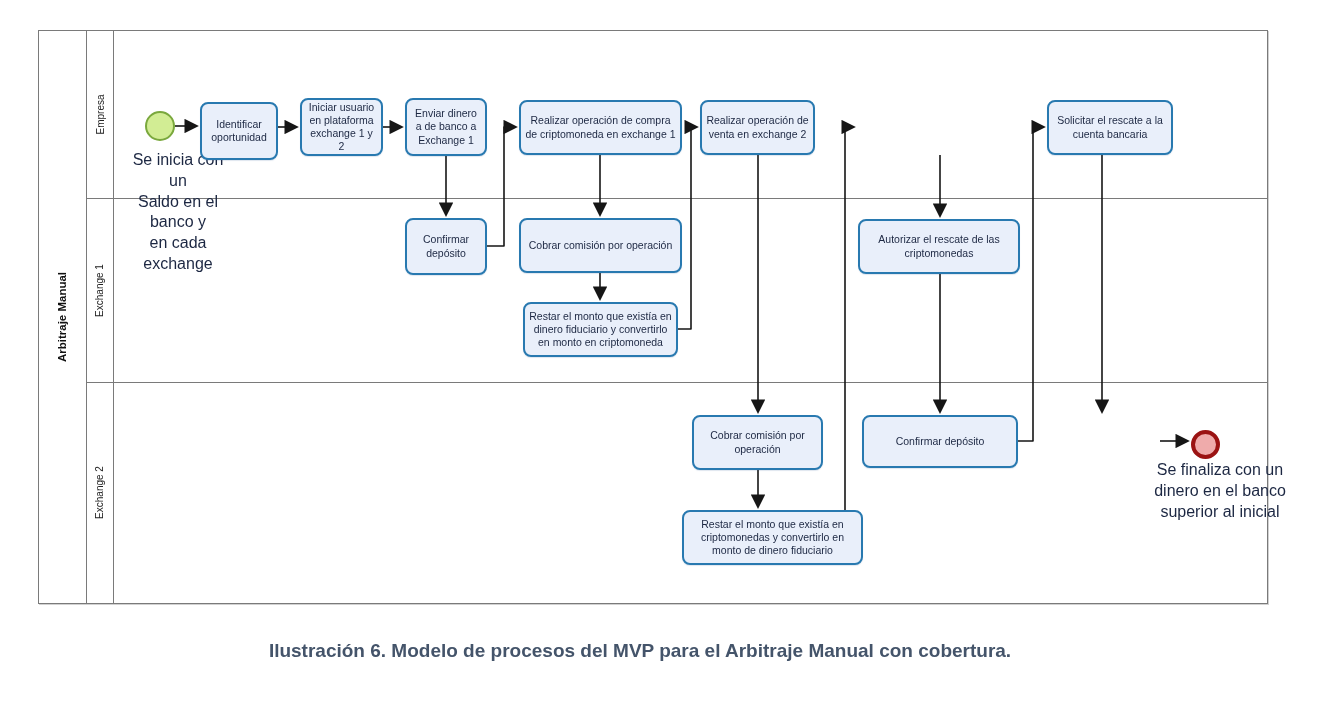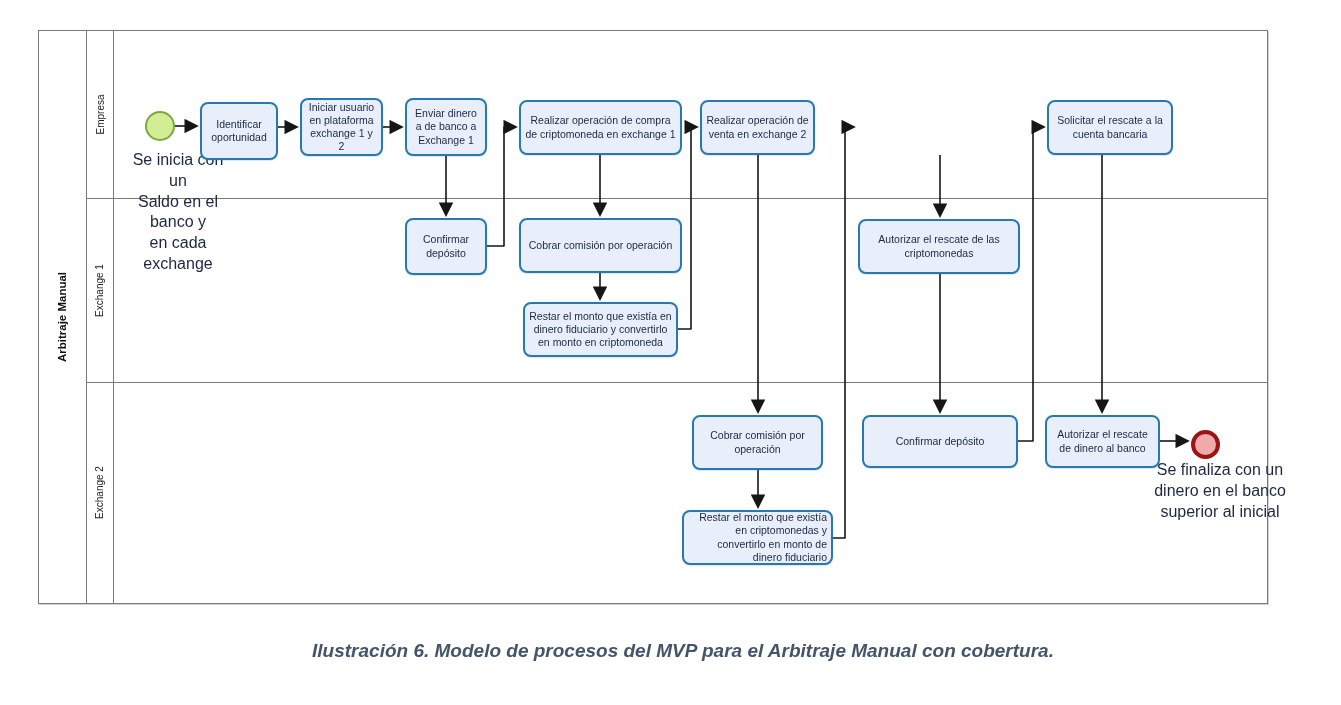--- a/index.html
+++ b/index.html
@@ -33,21 +33,21 @@
         text-align:center;white-space:pre-line;}
   .event-label.start{left:126px;top:150px;width:104px;}
   .event-label.end{left:1153px;top:460px;width:134px;}
 
   
   svg.wires{position:absolute;left:0;top:0;width:1341px;height:705px;pointer-events:none;}
   svg.wires polyline{fill:none;stroke:#161616;stroke-width:1.6;stroke-linejoin:round;}
 
   
   .caption{position:absolute;left:0;top:640px;width:1280px;text-align:center;
-        font-size:19px;font-weight:bold;font-style:italic;color:#44546a;margin-left:43px;}
+        font-size:19px;font-weight:bold;color:#44546a;}
 </style>
 </head>
 <body>
 
 <div class="canvas">
 
   <div class="pool">
     <div class="pool-title-band">
       <span>Arbitraje Manual</span>
     </div>
@@ -105,19 +105,18 @@
   <div class="task" style="left:519px;top:100px;width:163px;height:55px;">Realizar operación de compra de criptomoneda en exchange 1</div>
   <div class="task" style="left:700px;top:100px;width:115px;height:55px;">Realizar operación de venta en exchange 2</div>
   <div class="task" style="left:1047px;top:100px;width:126px;height:55px;">Solicitar el rescate a la cuenta bancaria</div>
 
   <div class="task" style="left:405px;top:218px;width:82px;height:57px;">Confirmar depósito</div>
   <div class="task" style="left:519px;top:218px;width:163px;height:55px;">Cobrar comisión por operación</div>
   <div class="task" style="left:523px;top:302px;width:155px;height:55px;">Restar el monto que existía en dinero fiduciario y convertirlo en monto en criptomoneda</div>
   <div class="task" style="left:858px;top:219px;width:162px;height:55px;">Autorizar el rescate de las criptomonedas</div>
 
   <div class="task" style="left:692px;top:415px;width:131px;height:55px;">Cobrar comisión por operación</div>
-  <div class="task" style="left:682px;top:510px;width:151px;height:55px;text-align:right;">Restar el monto que existía en criptomonedas y convertirlo en monto de dinero fiduciario</div>
+  <div class="task" style="left:682px;top:510px;width:181px;height:55px;">Restar el monto que existía en criptomonedas y convertirlo en monto de dinero fiduciario</div>
   <div class="task" style="left:862px;top:415px;width:156px;height:53px;">Confirmar depósito</div>
-  <div class="task" style="left:1045px;top:415px;width:115px;height:53px;">Autorizar el rescate de dinero al banco</div>
 
   <div class="caption">Ilustración 6. Modelo de procesos del MVP para el Arbitraje Manual con cobertura.</div>
 
 </div>
 
 </body></html>

